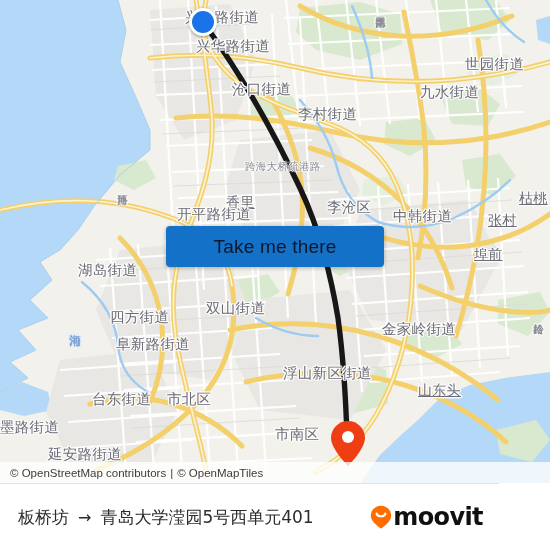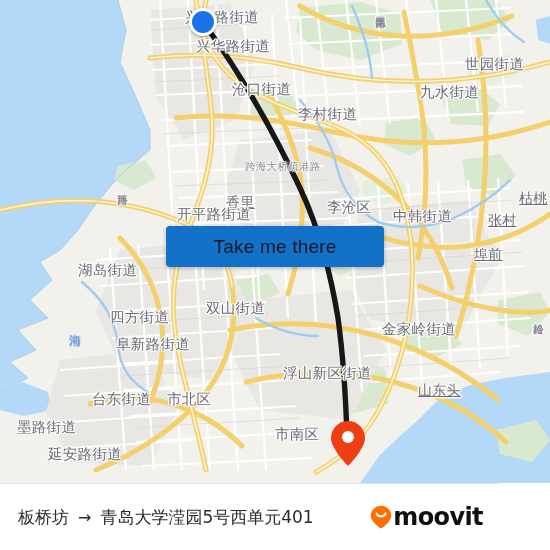--- a/index.html
+++ b/index.html
@@ -282,37 +282,42 @@
         <div class="maplabel lbl-jiedao" style="left: 78px; top: 261px;">湖岛街道</div>
         <div class="maplabel lbl-jiedao" style="left: 110px; top: 308px; text-align: right;">四方街道</div>
         <div class="maplabel lbl-jiedao" style="left: 116px; top: 335px;">阜新路街道</div>
         <div class="maplabel lbl-jiedao" style="left: 206px; top: 299px;">双山街道</div>
         <div class="maplabel lbl-jiedao" style="left: 382px; top: 312px; margin-top: 8px;">金家岭街道</div>
         <div class="maplabel lbl-jiedao" style="left: 283px; top: 364px;">浮山新区街道</div>
         <div class="maplabel lbl-small" style="left: 418px; top: 382px;">山东头</div>
         <div class="maplabel lbl-jiedao" style="left: 92px; top: 390px;">台东街道</div>
         <div class="maplabel lbl-jiedao" style="left: 167px; top: 390px;">市北区</div>
         <div class="maplabel lbl-jiedao" style="left: 275px; top: 425px;">市南区</div>
-        <div class="maplabel lbl-jiedao" style="left: 0px; top: 418px; padding-left: 17px;">墨路街道</div>
+        <div class="maplabel lbl-jiedao" style="left: 0px; top: 418px;">墨路街道</div>
         <div class="maplabel lbl-jiedao" style="left: 48px; top: 445px;">延安路街道</div>
         <div class="maplabel lbl-water vertical" style="left: 67px; top: 325px; writing-mode: vertical-rl;">海泊河</div>
       </div>
 
     <div id="origin-marker"></div>
 
     <svg id="dest-marker" viewBox="0 0 36 48">
       <path d="M18,1 C8.6,1 1,8.6 1,18 C1,29 18,46 18,46 C18,46 35,29 35,18
                C35,8.6 27.4,1 18,1 Z" fill="#ef3e14"></path>
       <circle cx="18" cy="17" r="6" fill="#ffffff"></circle>
     </svg>
 
     <button id="take-me-there">
       <span>Take me there</span>
     </button>
 
+    <div id="attribution">
+      <span>© OpenStreetMap contributors</span>
+      <span class="sep">|</span>
+      <span>© OpenMapTiles</span>
+    </div>
   </div>
 
   <div id="footer">
     <div id="trip-summary">
       <span>板桥坊</span>
       <span id="trip-arrow">→</span>
       <span>青岛大学滢园5号西单元401</span>
     </div>
     <div id="moovit-logo">
       <svg width="22" height="24" viewBox="0 0 22 24">

